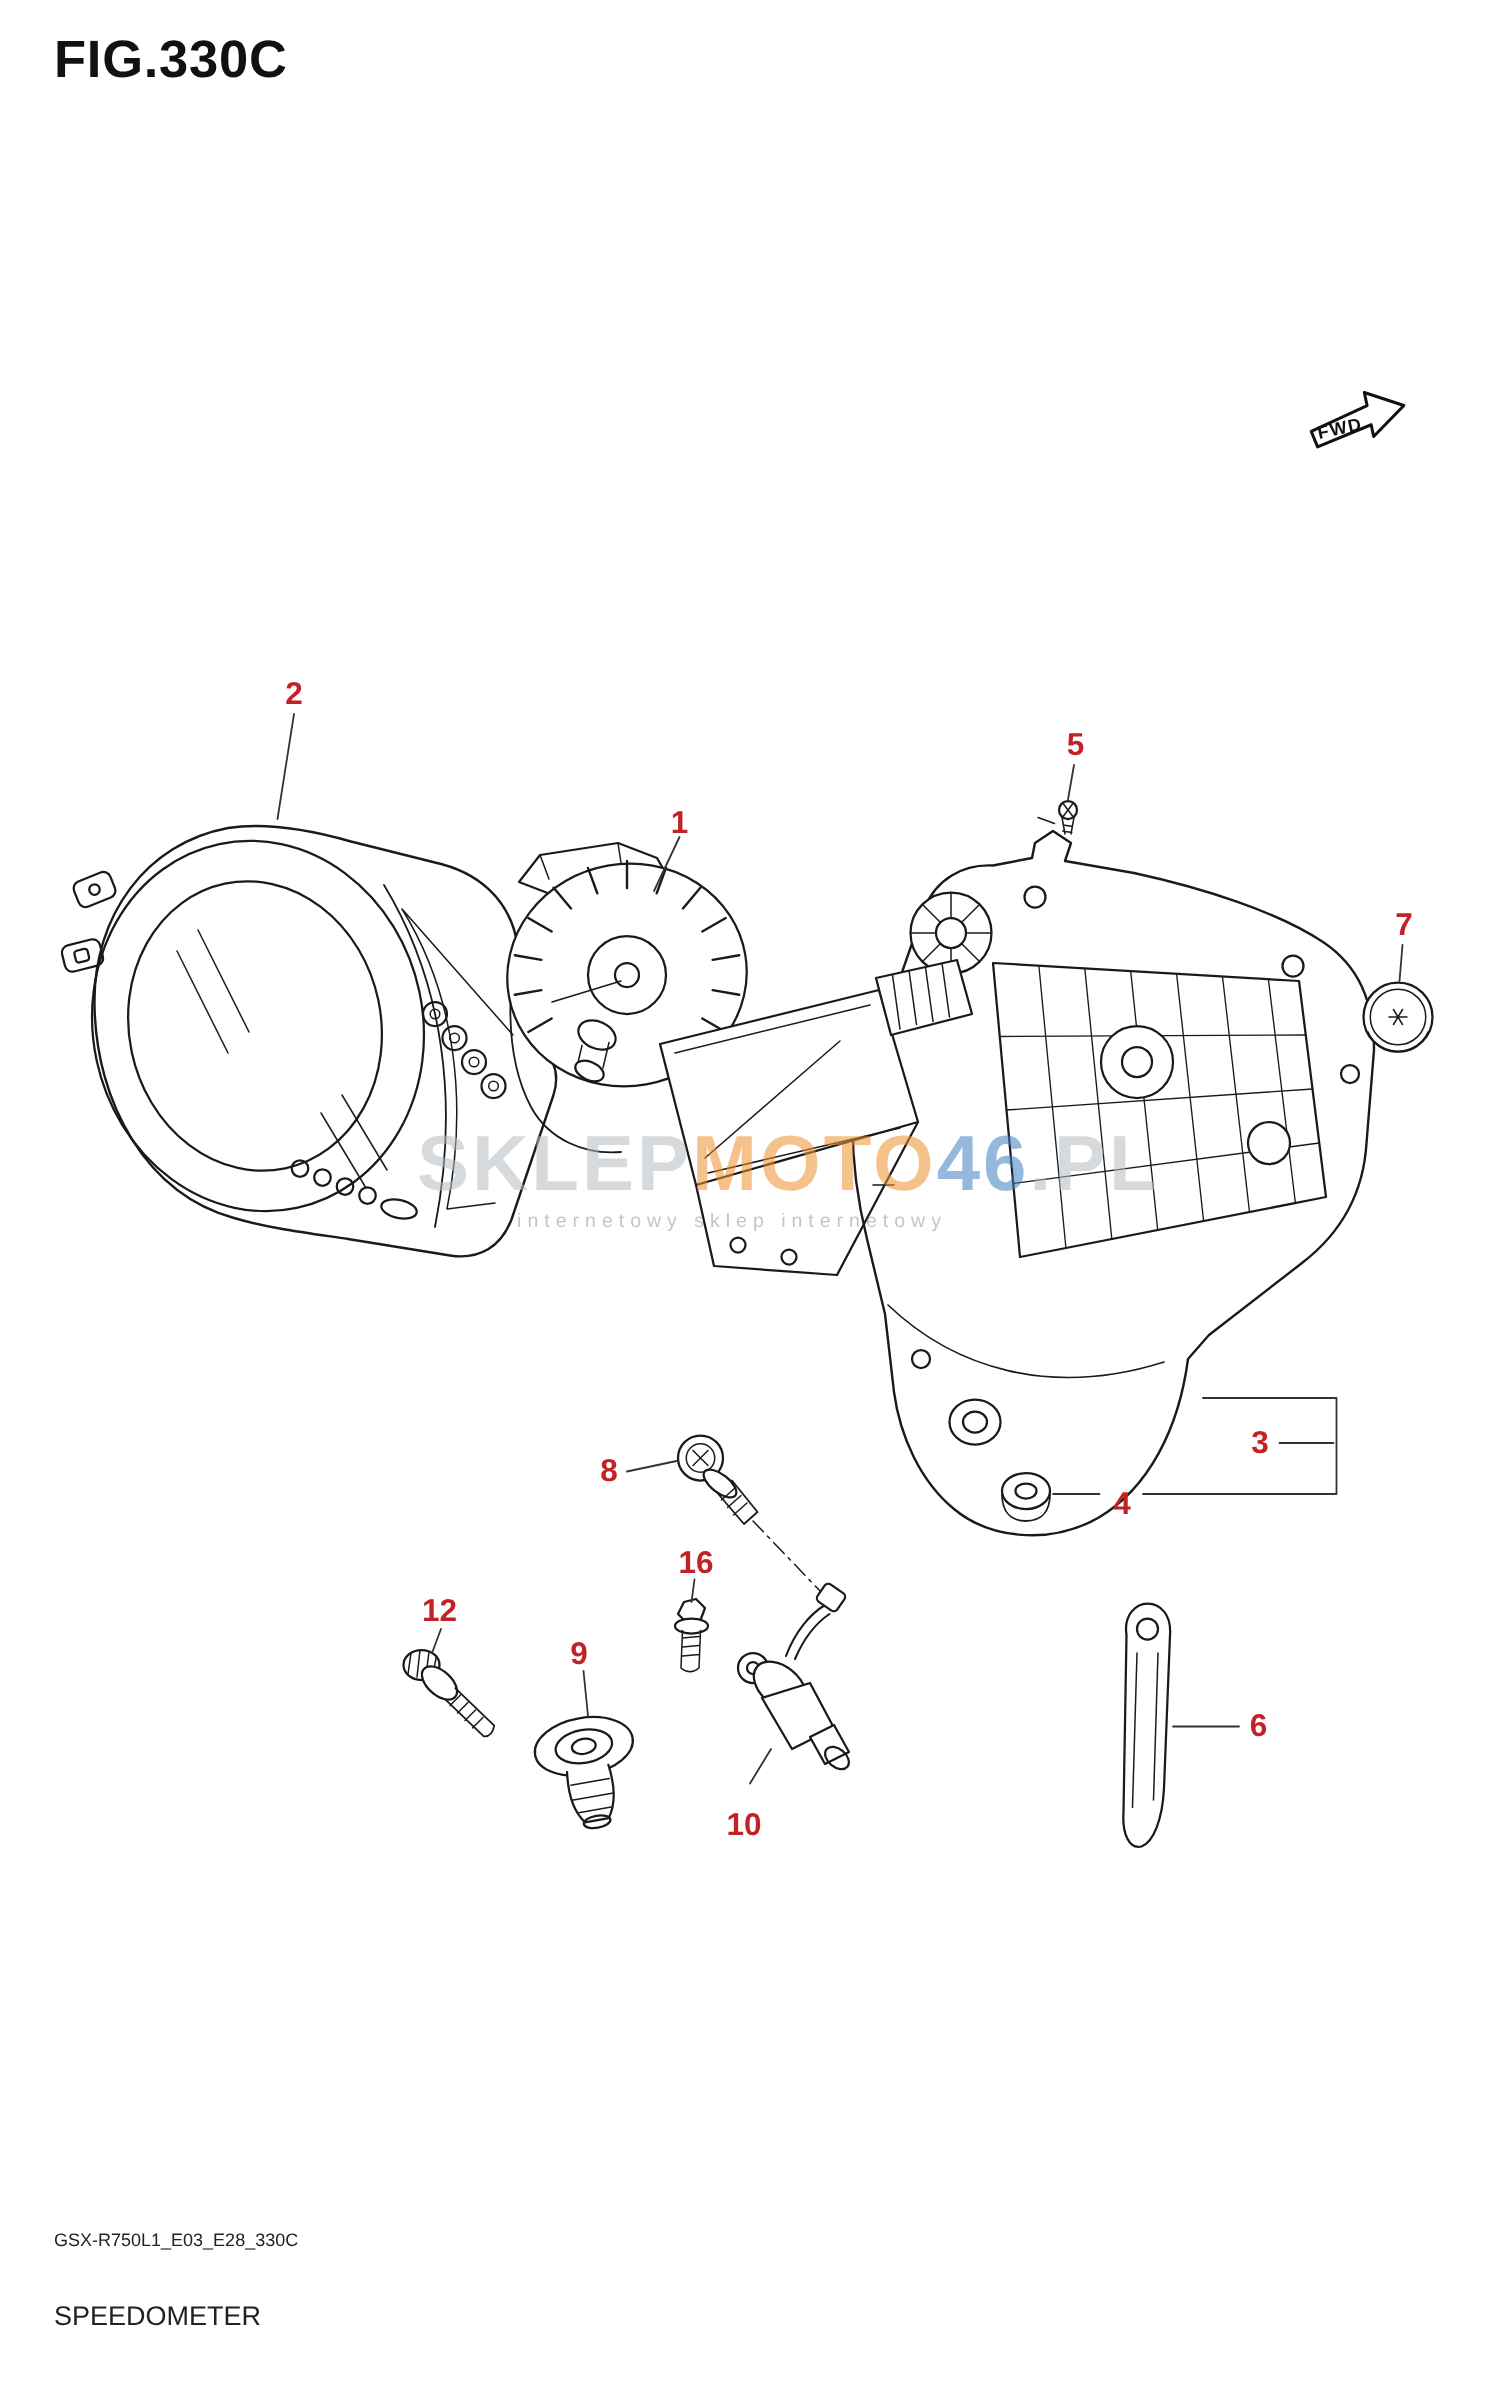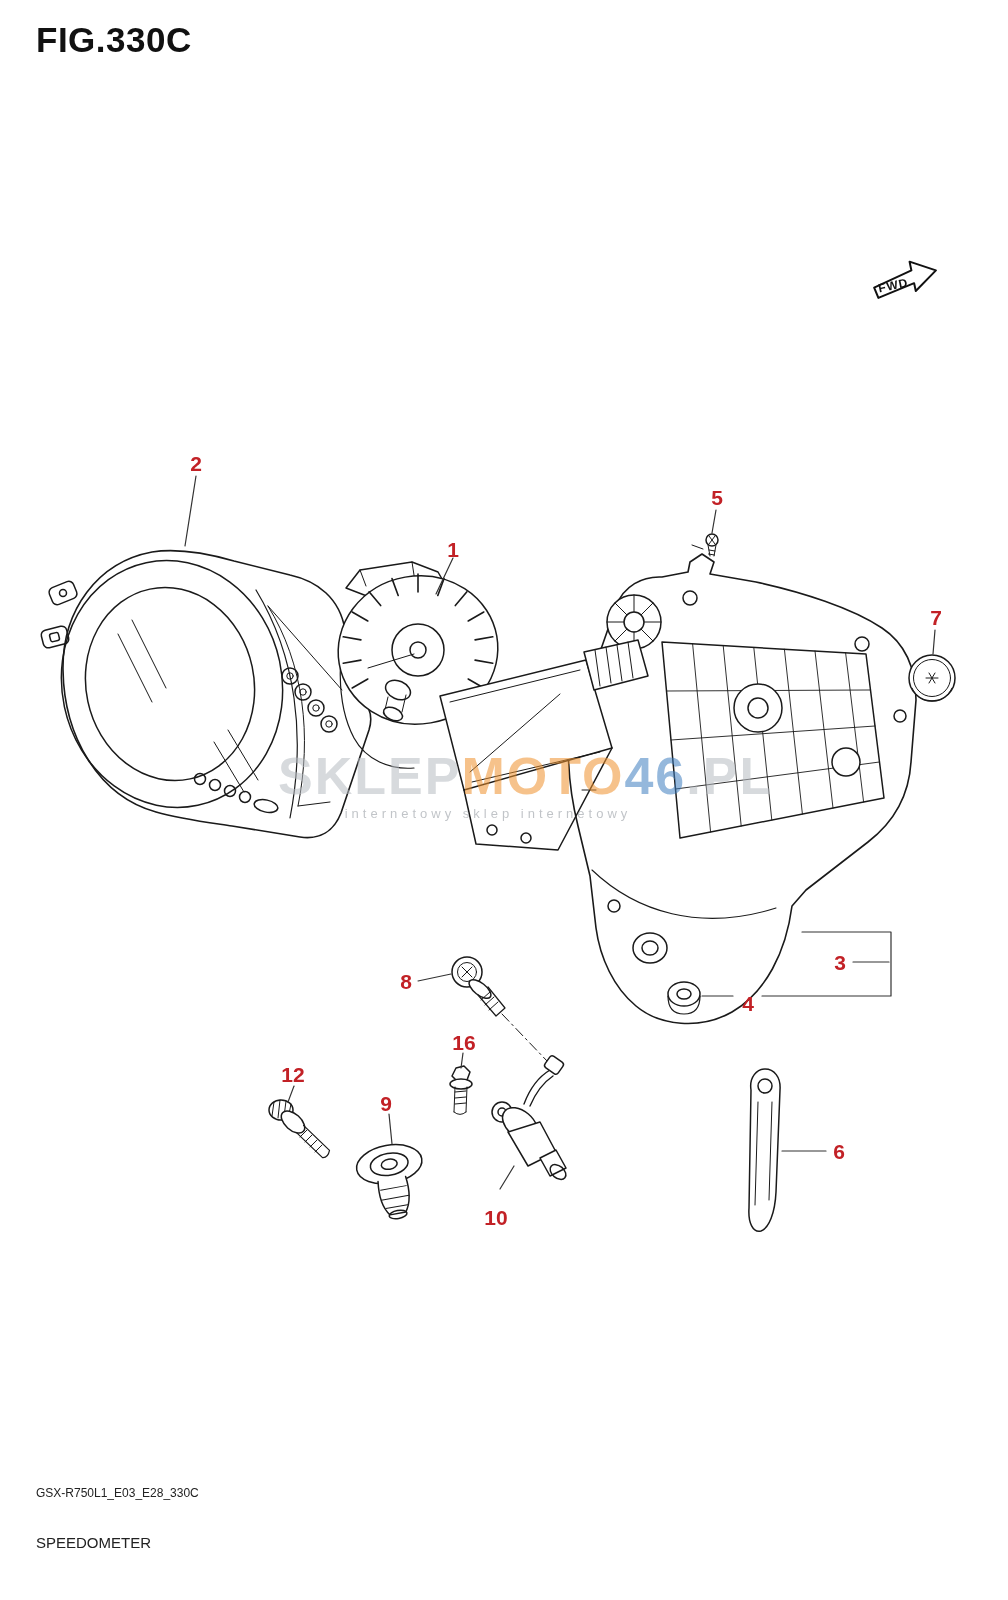--- a/index.html
+++ b/index.html
@@ -23,21 +23,21 @@
   }
   .wm-main{ font-size:52px; font-weight:700; letter-spacing:2px; line-height:1; white-space:nowrap;}
   .wm-gray{ color:#b7bcc2; }
   .wm-orange{ color:#f0922d; }
   .wm-blue{ color:#3f7fc1; }
   .wm-sub{ font-size:13px; color:#8f959c; letter-spacing:4px; margin-top:4px;}
   .footer-code{
     position:absolute; left:36px; top:1486px; font-size:12px; color:#222;
   }
   .footer-name{
-    position:absolute; left:36px; top:1534px; font-size:15px; color:#222;
+    position:absolute; left:36px; top:1534px; font-size:18px; color:#222;
   }
 </style>
 </head>
 <body>
 
 <div class="page">
 
   <h1 class="fig-title">FIG.330C</h1>
 
   <svg class="diagram" width="1008" height="1600" viewBox="0 0 1008 1600" fill="none" stroke="#1a1a1a" stroke-width="1.5" stroke-linecap="round" stroke-linejoin="round">

